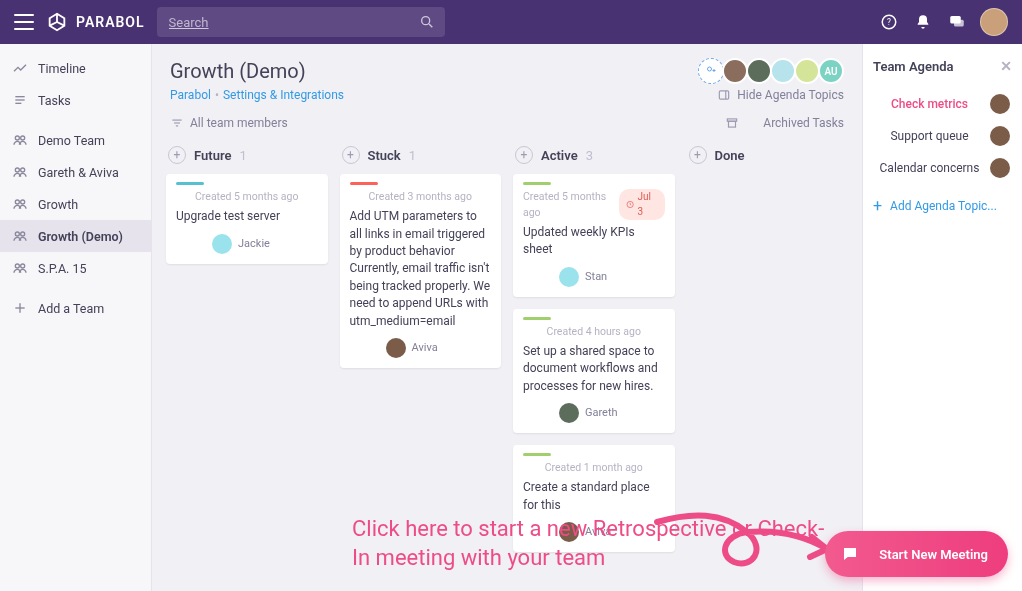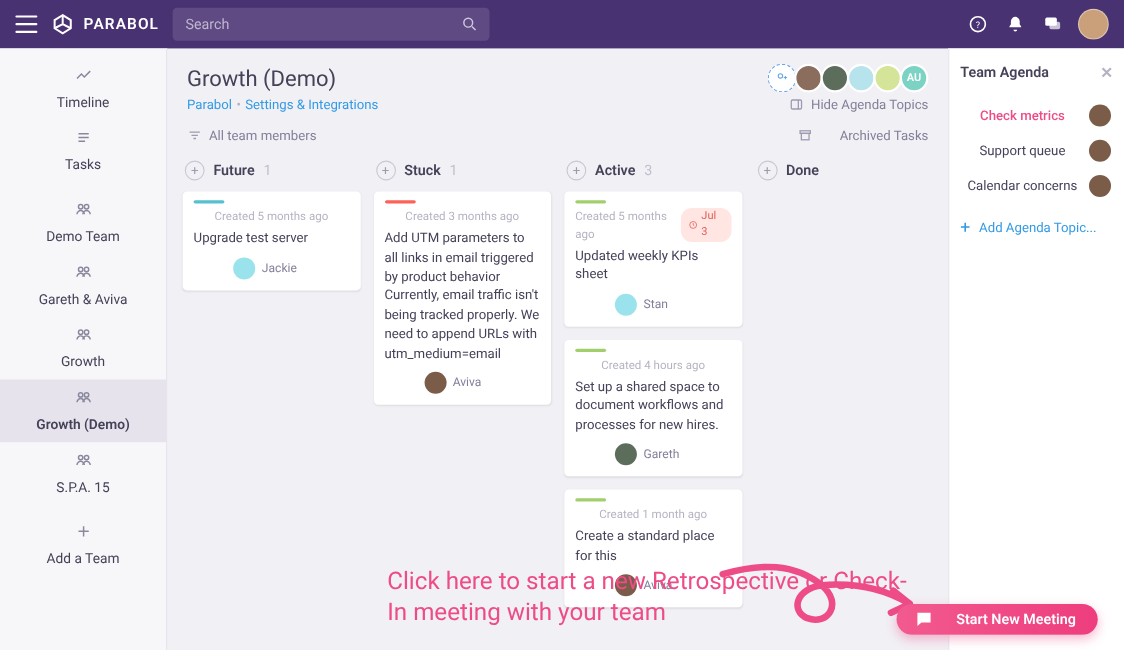--- a/index.html
+++ b/index.html
@@ -19,30 +19,30 @@
   }
   *{box-sizing:border-box;font-family:-apple-system,BlinkMacSystemFont,"Segoe UI",Roboto,Helvetica,Arial,sans-serif;}
   html,body{margin:0;padding:0;height:100%;}
   body{width:1022px;height:591px;overflow:hidden;background:var(--bg);color:var(--text);font-size:13px;}
   
   .topbar{height:44px;background:var(--purple);display:flex;align-items:center;padding:0 14px;color:#fff;gap:12px;}
   .hamburger{width:20px;height:16px;display:flex;flex-direction:column;justify-content:space-between;cursor:pointer;}
   .hamburger span{height:2px;background:#fff;border-radius:1px;}
   .logo{display:flex;align-items:center;gap:8px;font-weight:600;letter-spacing:1px;font-size:14px;}
   .logo-mark{width:22px;height:22px;}
-  .search{flex:0 0 288px;background:rgba(255,255,255,.12);height:30px;border-radius:4px;display:flex;align-items:center;padding:0 10px;color:#cfc8db;}
+  .search{flex:0 0 288px;background:rgba(255,255,255,.12);height:30px;border-radius:4px;display:flex;align-items:center;padding:0 10px;color:#cfc8db;text-decoration:underline;}
   .search input{flex:1;background:transparent;border:none;outline:none;color:#fff;font-size:13px;}
   .search input::placeholder{color:#bfb7ce;}
   .top-spacer{flex:1;}
   .top-icon{width:22px;height:22px;display:flex;align-items:center;justify-content:center;color:#fff;cursor:pointer;}
   .avatar-sm{width:28px;height:28px;border-radius:50%;background:#c9a07a;border:1px solid rgba(255,255,255,.4);}
   
   .shell{display:flex;height:calc(100% - 44px);}
   .left{width:152px;background:var(--sidebar);border-right:1px solid var(--border);padding-top:8px;}
-  .nav-item{display:flex;align-items:center;gap:10px;padding:8px 12px;color:var(--text);font-size:12.5px;cursor:pointer;flex-direction:column;}
+  .nav-item{display:flex;align-items:center;gap:10px;padding:8px 12px;color:var(--text);font-size:12.5px;cursor:pointer;}
   .nav-item.active{background:#e6e3ed;font-weight:600;}
   .nav-sep{height:8px;}
   .nav-icon{width:16px;height:16px;flex:0 0 16px;color:#8a889d;}
   .main{flex:1;display:flex;flex-direction:column;overflow:hidden;}
   .page-head{padding:14px 18px 4px;}
   .title-row{display:flex;align-items:center;}
   .page-title{font-size:20px;font-weight:400;color:#444258;}
   .members{margin-left:auto;display:flex;align-items:center;gap:4px;}
   .member{width:26px;height:26px;border-radius:50%;border:2px solid #fff;margin-left:-6px;}
   .m-add{border:1px dashed #6aa6e8;background:#fff;color:#6aa6e8;display:flex;align-items:center;justify-content:center;font-size:14px;}
@@ -80,21 +80,21 @@
   .right-head{display:flex;align-items:center;font-size:13px;font-weight:600;color:#444258;}
   .right-head .x{margin-left:auto;color:#b5b3c2;cursor:pointer;font-size:14px;}
   .agenda-list{margin-top:14px;}
   .agenda-item{display:flex;align-items:center;padding:6px 2px;font-size:12px;cursor:pointer;}
   .agenda-item .txt{flex:1;}
   .agenda-item.active .txt{color:var(--pink);font-weight:500;}
   .ag-ava{width:20px;height:20px;border-radius:50%;background:#7a5c49;margin-left:6px;}
   .add-agenda{display:flex;align-items:center;gap:8px;margin-top:14px;color:var(--link);font-size:12px;cursor:pointer;}
   .add-agenda .pl{color:var(--link);font-size:16px;line-height:1;}
   
-  .fab{position:absolute;right:24px;bottom:14px;background:linear-gradient(90deg,#f25a8e,#ee3d7e);color:#fff;border-radius:28px;height:28px;padding:0 20px 0 16px;display:flex;align-items:center;gap:20px;font-weight:600;font-size:13px;box-shadow:0 4px 10px rgba(237,76,134,.4);cursor:pointer;}
+  .fab{position:absolute;right:14px;bottom:14px;background:linear-gradient(90deg,#f25a8e,#ee3d7e);color:#fff;border-radius:28px;height:46px;padding:0 20px 0 16px;display:flex;align-items:center;gap:20px;font-weight:600;font-size:13px;box-shadow:0 4px 10px rgba(237,76,134,.4);cursor:pointer;}
   svg{display:block;}
 </style>
 </head>
 <body>
 
 <div class="topbar">
   <div class="hamburger">
       <span></span>
       <span></span>
       <span></span>

